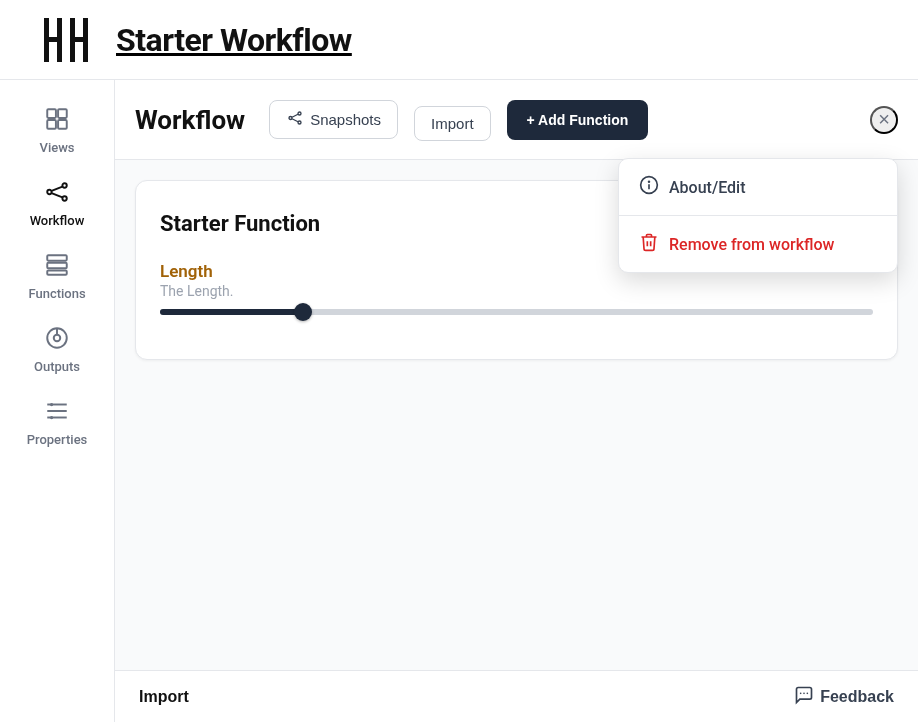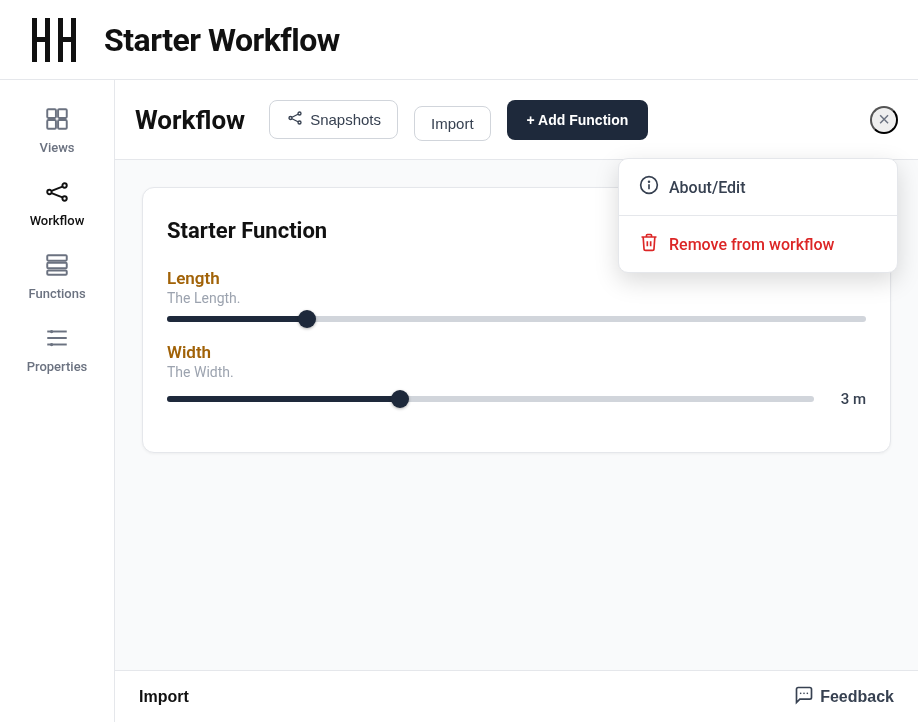--- a/index.html
+++ b/index.html
@@ -2,24 +2,25 @@
 <html><head>
   <meta charset="utf-8">
   <style>
     * { box-sizing: border-box; margin: 0; padding: 0; }
     body { font-family: -apple-system, BlinkMacSystemFont, 'Segoe UI', Roboto, sans-serif; background: #fff; width: 918px; height: 722px; overflow: hidden; }
 
     
     .top-header {
       display: flex;
       align-items: center;
-      padding: 0 24px;
+      padding: 0 36px;
       height: 80px;
       border-bottom: 1px solid #e5e7eb;
       background: #fff;
+      text-decoration: underline;
     }
     .logo {
       width: 60px;
       height: 55px;
       margin-right: 20px;
       display: flex;
       align-items: center;
       justify-content: center;
     }
     .logo svg { width: 52px; height: 52px; }
@@ -143,21 +144,21 @@
       justify-content: center;
       cursor: pointer;
       color: #6b7280;
       font-size: 20px;
       border-radius: 50%;
     }
 
     
     .function-card {
       background: #fff;
-      margin: 27px;
+      margin: 20px;
       border-radius: 12px;
       padding: 24px;
       position: relative;
       border: 1px solid #e5e7eb;
       box-shadow: 0 1px 3px rgba(0,0,0,0.05);
     }
     .function-card-header {
       display: flex;
       align-items: center;
       justify-content: space-between;
@@ -358,20 +359,30 @@
       <span>
         <svg viewBox="0 0 24 24" fill="none" stroke="currentColor" stroke-width="1.8">
           <rect x="3" y="3" width="18" height="5" rx="1"></rect>
           <rect x="3" y="10" width="18" height="5" rx="1"></rect>
           <rect x="3" y="17" width="18" height="4" rx="1"></rect>
         </svg>
       </span>
       <span class="sidebar-label">Functions</span>
     </div>
 
+    <div class="sidebar-item">
+      <span>
+        <svg viewBox="0 0 24 24" fill="none" stroke="currentColor" stroke-width="1.8">
+          <circle cx="12" cy="12" r="9"></circle>
+          <circle cx="12" cy="12" r="3"></circle>
+          <line x1="12" y1="3" x2="12" y2="9"></line>
+        </svg>
+      </span>
+      <span class="sidebar-label">Outputs</span>
+    </div>
 
     <div class="sidebar-item">
       <span>
         <svg viewBox="0 0 24 24" fill="none" stroke="currentColor" stroke-width="1.8">
           <line x1="3" y1="6" x2="21" y2="6"></line>
           <line x1="3" y1="12" x2="21" y2="12"></line>
           <line x1="3" y1="18" x2="21" y2="18"></line>
           <circle cx="7" cy="6" r="1.5" fill="currentColor" stroke="none"></circle>
           <circle cx="7" cy="18" r="1.5" fill="currentColor" stroke="none"></circle>
         </svg>
@@ -445,33 +456,20 @@
         <div class="slider-row">
           <div class="slider-container">
             <div class="slider-track">
               <div class="slider-fill" style="width: 20%"></div>
               <div class="slider-thumb" style="left: calc(20% - 9px)"></div>
             </div>
           </div>
         </div>
       </div>
 
-      <div class="field-block">
-        <div class="field-label">Width</div>
-        <div class="field-hint">The Width.</div>
-        <div class="slider-row">
-          <div class="slider-container">
-            <div class="slider-track">
-              <div class="slider-fill" style="width: 36%"></div>
-              <div class="slider-thumb" style="left: calc(36% - 9px)"></div>
-            </div>
-          </div>
-          <span class="slider-value">3 m</span>
-        </div>
-      </div>
 
     </div>
 
     <div class="dropdown-menu">
       <div class="dropdown-item">
         <span>
           <svg width="20" height="20" viewBox="0 0 24 24" fill="none" stroke="#374151" stroke-width="2">
             <circle cx="12" cy="12" r="10"></circle>
             <line x1="12" y1="8" x2="12" y2="8" stroke-width="3" stroke-linecap="round"></line>
             <line x1="12" y1="11" x2="12" y2="17" stroke-width="2"></line>

